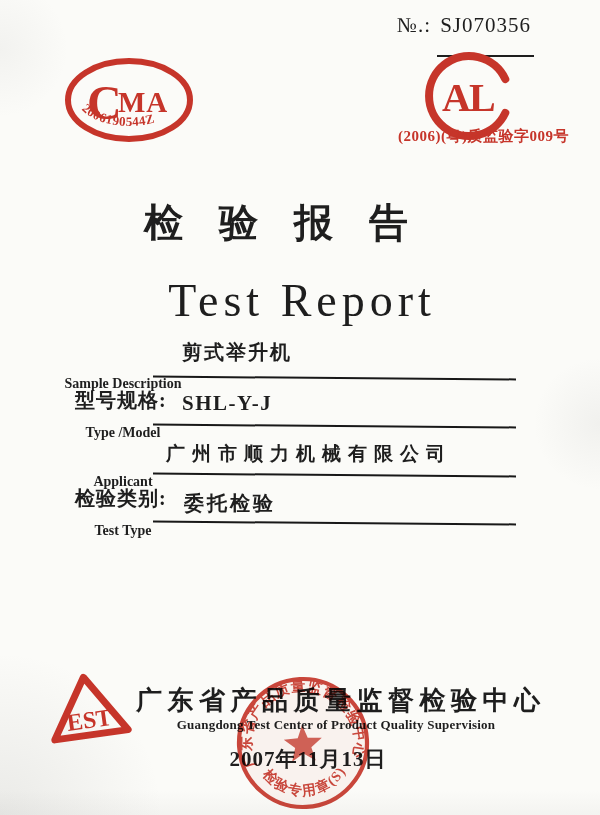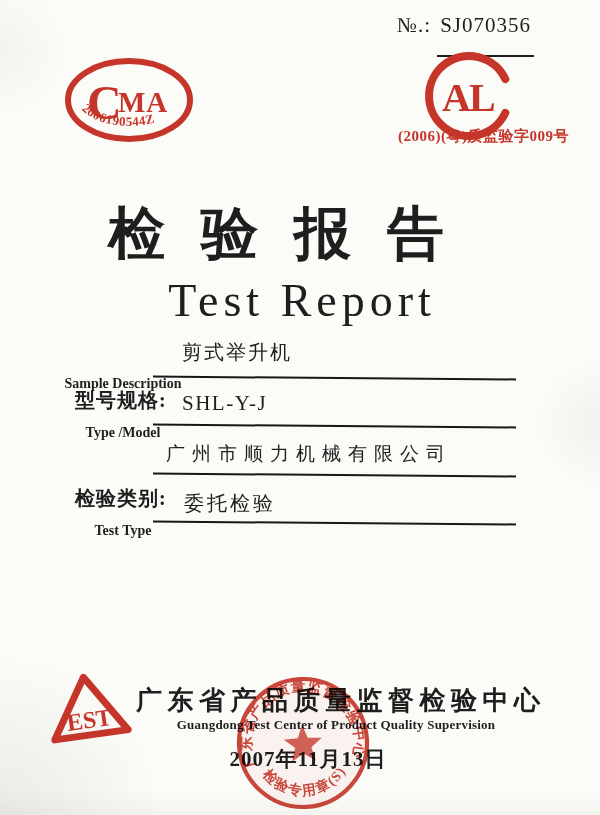--- a/index.html
+++ b/index.html
@@ -23,30 +23,30 @@
   .serial .num{border-bottom:2px solid #1e1e1e;padding:0 3px 18px 3px;margin-left:6px;}
 
   
   .cma-svg{left:62px;top:56px;}
   .cal-svg{left:416px;top:50px;}
   .cal-caption{left:398px;top:127px;width:148px;text-align:center;
     font-size:15px;color:#c6352a;font-weight:600;letter-spacing:.5px;white-space:nowrap;}
 
   
   .title-cn{left:0;width:532px;top:196px;text-align:center;
-    font-size:57px;font-weight:700;letter-spacing:36px;padding-left:56px;
+    font-size:39px;font-weight:700;letter-spacing:36px;padding-left:56px;
     box-sizing:border-box;white-space:nowrap;}
   .title-en{left:0;width:600px;top:274px;text-align:center;
     font-size:46px;font-weight:400;letter-spacing:5px;padding-left:4px;
     box-sizing:border-box;white-space:nowrap;}
 
   
   .flabel{left:75px;font-size:20px;font-weight:700;letter-spacing:1px;white-space:nowrap;}
   .flabel-en{left:60px;width:126px;text-align:center;font-size:14px;font-weight:700;white-space:nowrap;margin-top:16px;}
-  .fvalue{white-space:nowrap;}
+  .fvalue{white-space:nowrap;font-weight:bold;}
   .v1{left:182px;top:339px;font-size:20px;letter-spacing:2px;}
   .v2{left:182px;top:391px;font-size:21px;letter-spacing:1.5px;}
   .v3{left:166px;top:441px;font-size:19px;letter-spacing:7px;}
   .v4{left:184px;top:490px;font-size:20px;letter-spacing:3px;}
   .rule{left:153px;width:363px;height:2.2px;background:#181818;transform:rotate(.45deg);}
   .rule1{top:377px;} .rule2{top:425px;} .rule3{top:474px;} .rule4{top:522px;}
 
   
   .est-svg{left:44px;top:670px;}
   .footer-cn{left:136px;top:683px;font-size:26px;font-weight:700;letter-spacing:5.5px;white-space:nowrap;}
@@ -89,20 +89,21 @@
 
   <div class="abs flabel-en" style="top:360px">Sample Description</div>
   <div class="abs fvalue v1">剪式举升机</div>
   <div class="abs rule rule1"></div>
 
   <div class="abs flabel" style="top:387px">型号规格:</div>
   <div class="abs flabel-en" style="top:409px">Type /Model</div>
   <div class="abs fvalue v2">SHL-Y-J</div>
   <div class="abs rule rule2"></div>
 
+  <div class="abs flabel-en" style="top:458px">Applicant</div>
   <div class="abs fvalue v3">广州市顺力机械有限公司</div>
   <div class="abs rule rule3"></div>
 
   <div class="abs flabel" style="top:485px">检验类别:</div>
   <div class="abs flabel-en" style="top:507px">Test Type</div>
   <div class="abs fvalue v4">委托检验</div>
   <div class="abs rule rule4"></div>
 
   <svg class="abs est-svg" width="88" height="80" viewBox="0 0 88 80">
     <g transform="rotate(-8 44 40)">

